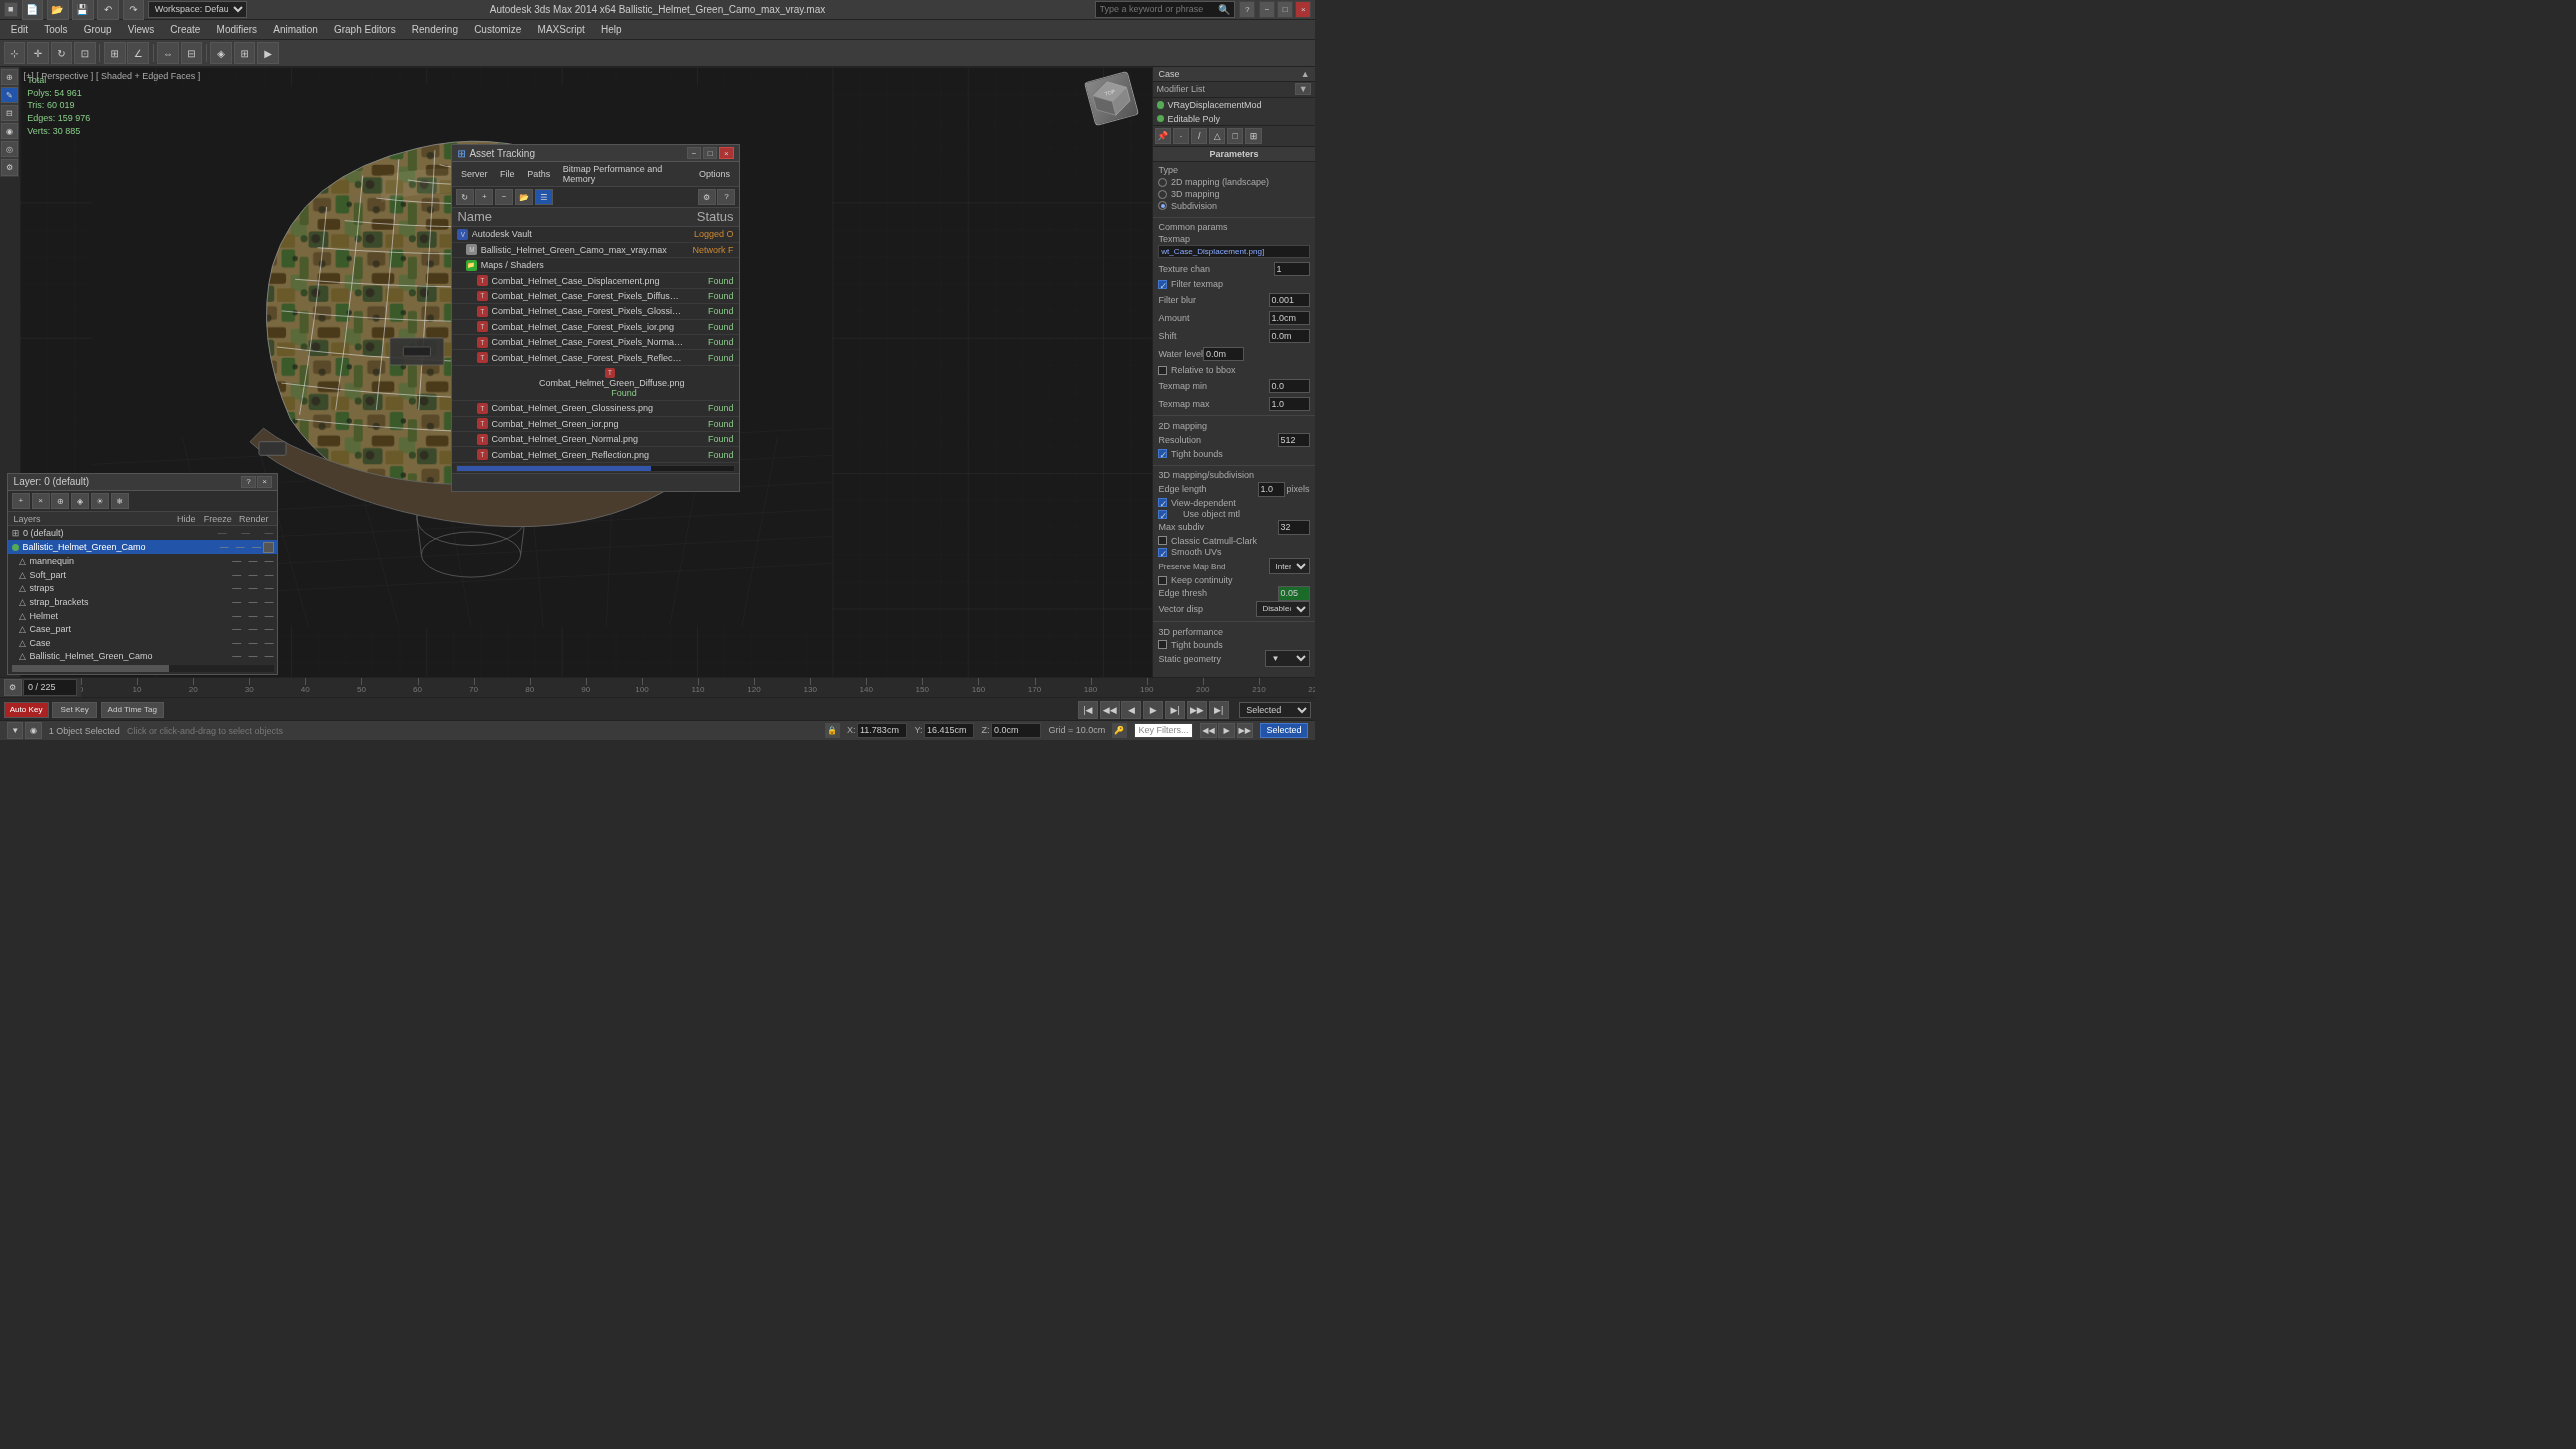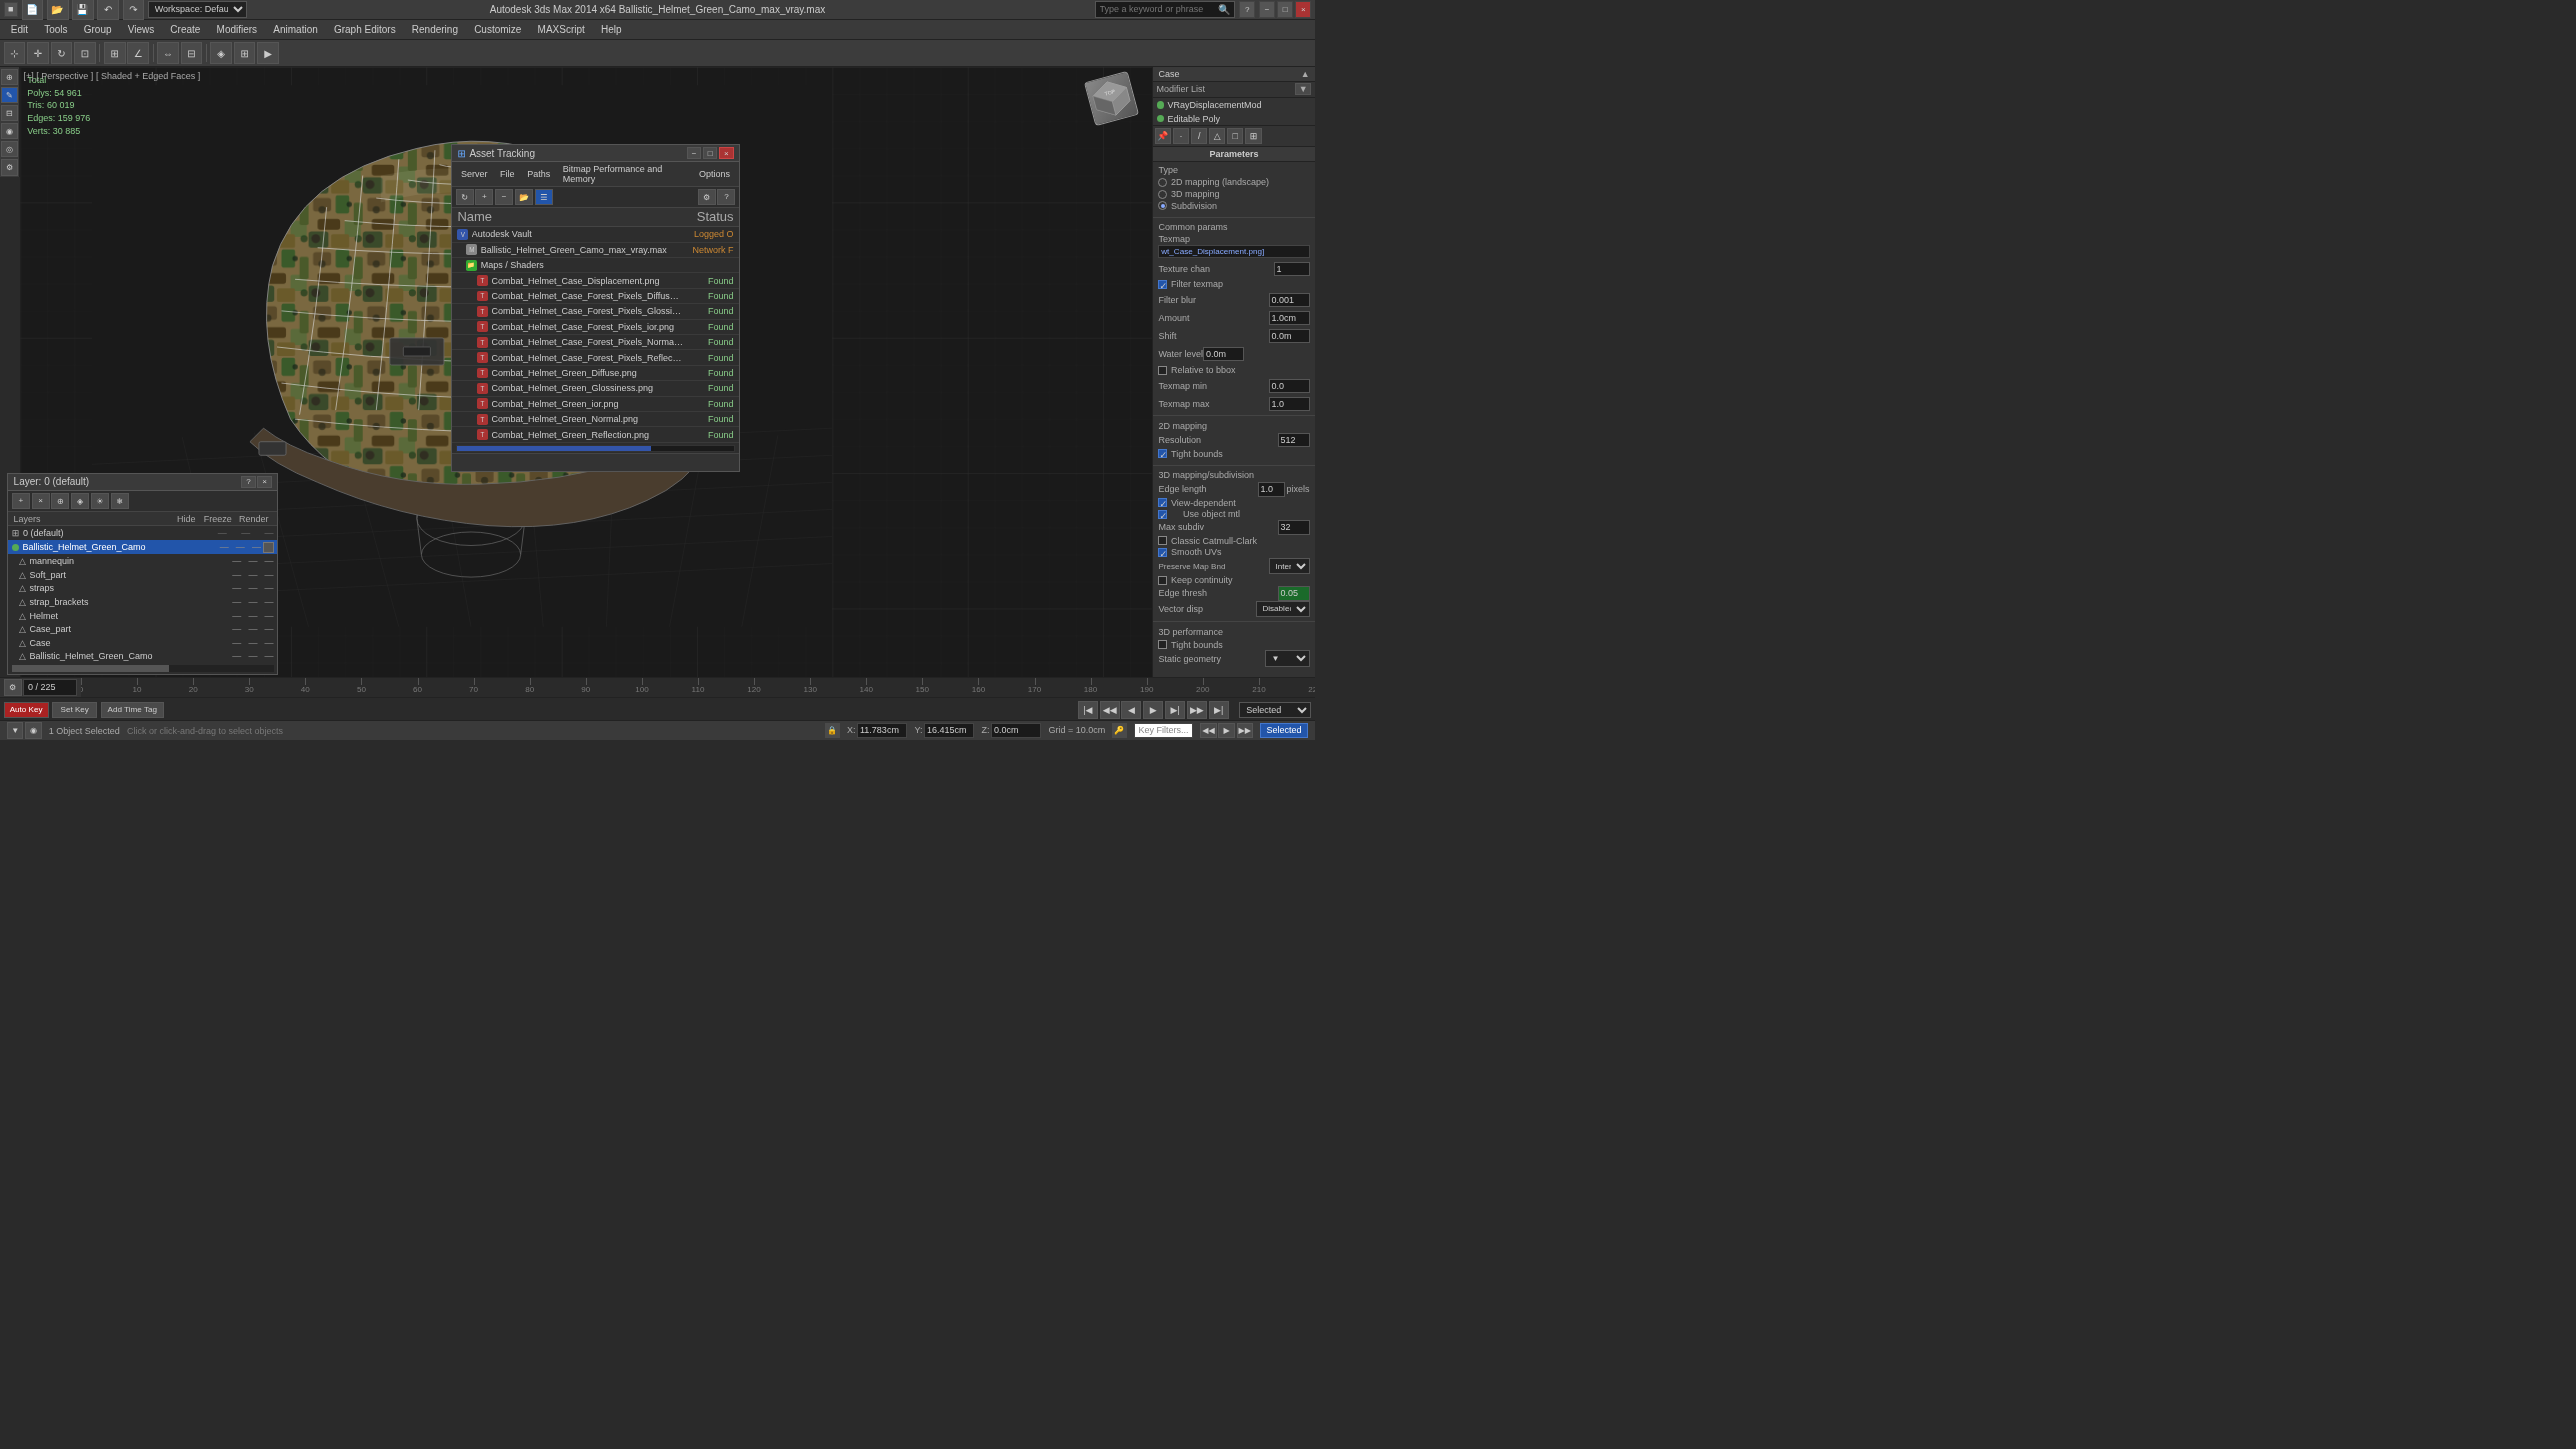--- a/index.html
+++ b/index.html
@@ -1184,21 +1184,21 @@
   <div class="asset-row" style="padding-left:25px;">
     <div class="asset-icon red">T</div>
     <span class="asset-name">Combat_Helmet_Case_Forest_Pixels_Normal.png</span>
     <span class="asset-status">Found</span>
   </div>
   <div class="asset-row" style="padding-left:25px;">
     <div class="asset-icon red">T</div>
     <span class="asset-name">Combat_Helmet_Case_Forest_Pixels_Reflection.png</span>
     <span class="asset-status">Found</span>
   </div>
-  <div class="asset-row" style="padding-left:25px;">
+  <div class="asset-row" style="padding-left:38px;flex-direction:column;">
     <div class="asset-icon red">T</div>
     <span class="asset-name">Combat_Helmet_Green_Diffuse.png</span>
     <span class="asset-status">Found</span>
   </div>
   <div class="asset-row" style="padding-left:25px;">
     <div class="asset-icon red">T</div>
     <span class="asset-name">Combat_Helmet_Green_Glossiness.png</span>
     <span class="asset-status">Found</span>
   </div>
   <div class="asset-row" style="padding-left:25px;">

